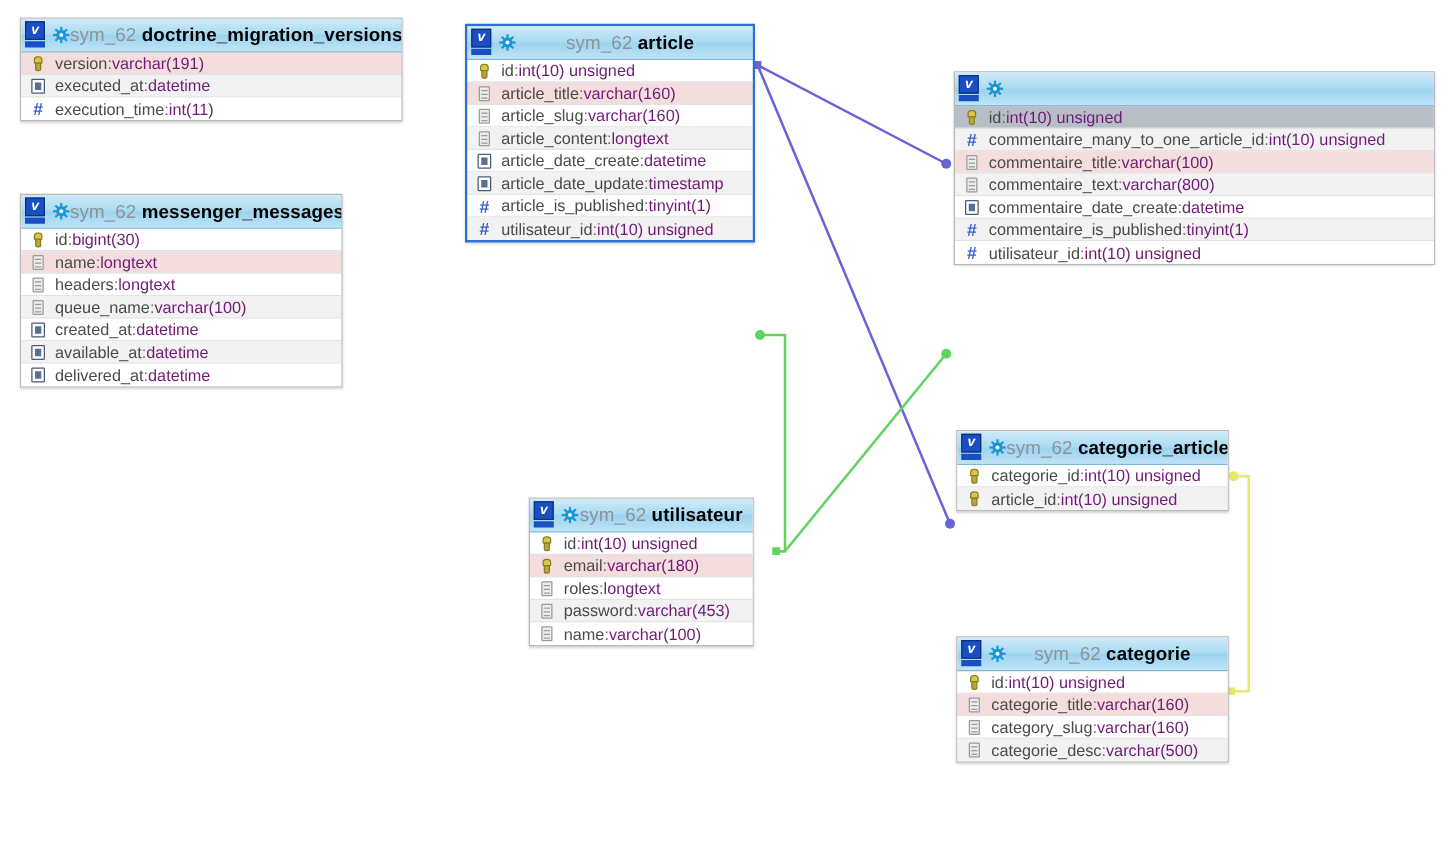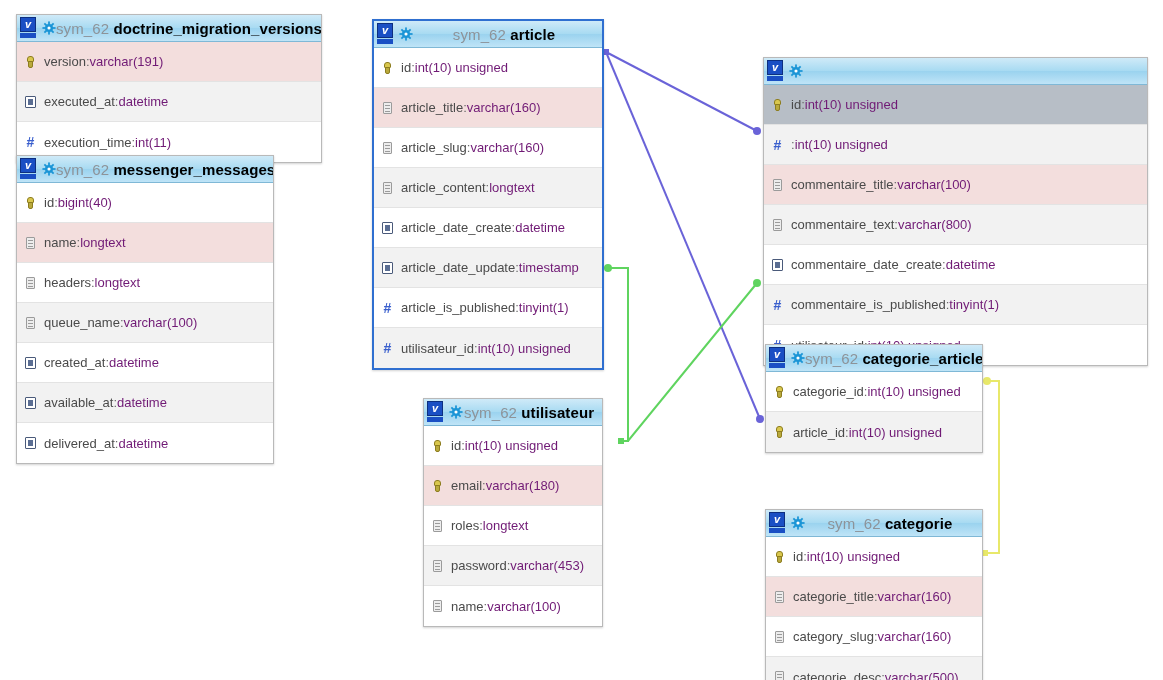--- a/index.html
+++ b/index.html
@@ -83,21 +83,21 @@
   .gear {
     flex: 0 0 auto;
     width: 14px; height: 14px;
     margin-left: 6px;
   }
 
   
   .field {
     display: flex;
     align-items: center;
-    height: 40px;
+    height: 18px;
     padding: 0 10px 0 7px;
     border-bottom: 1px solid #e3e3e3;
     white-space: nowrap;
     font-size: 13px;
     color: #3d3d3d;
   }
   .field:last-child { border-bottom: none; }
   .field.bg-white { background: #ffffff; }
   .field.bg-grey  { background: #f2f2f2; }
   .field.bg-pink  { background: #f3dedd; }
@@ -273,21 +273,21 @@
         </svg>
         <div class="ent-title"><span class="ent-schema">sym_62</span> <span class="ent-name">messenger_messages</span></div>
       </div>
       <div class="field bg-white">
         <span class="ficon ic-key">
           <span class="k-head"></span>
           <span class="k-body"></span>
         </span>
         <span class="fname">id</span>
         <span class="fsep"> : </span>
-        <span class="ftype">bigint(40)</span>
+        <span class="ftype">bigint(30)</span>
       </div>
       <div class="field bg-pink">
         <span class="ficon ic-doc">
           <span class="d-box"></span>
           <span class="d-l1"></span>
           <span class="d-l2"></span>
           <span class="d-l3"></span>
         </span>
         <span class="fname">name</span>
         <span class="fsep"> : </span>
@@ -463,20 +463,21 @@
         <span class="ficon ic-key">
           <span class="k-head"></span>
           <span class="k-body"></span>
         </span>
         <span class="fname">id</span>
         <span class="fsep"> : </span>
         <span class="ftype">int(10) unsigned</span>
       </div>
       <div class="field bg-grey">
         <span class="ficon ic-num">#</span>
+        <span class="fname">commentaire_many_to_one_article_id</span>
         <span class="fsep"> : </span>
         <span class="ftype">int(10) unsigned</span>
       </div>
       <div class="field bg-pink">
         <span class="ficon ic-doc">
           <span class="d-box"></span>
           <span class="d-l1"></span>
           <span class="d-l2"></span>
           <span class="d-l3"></span>
         </span>

